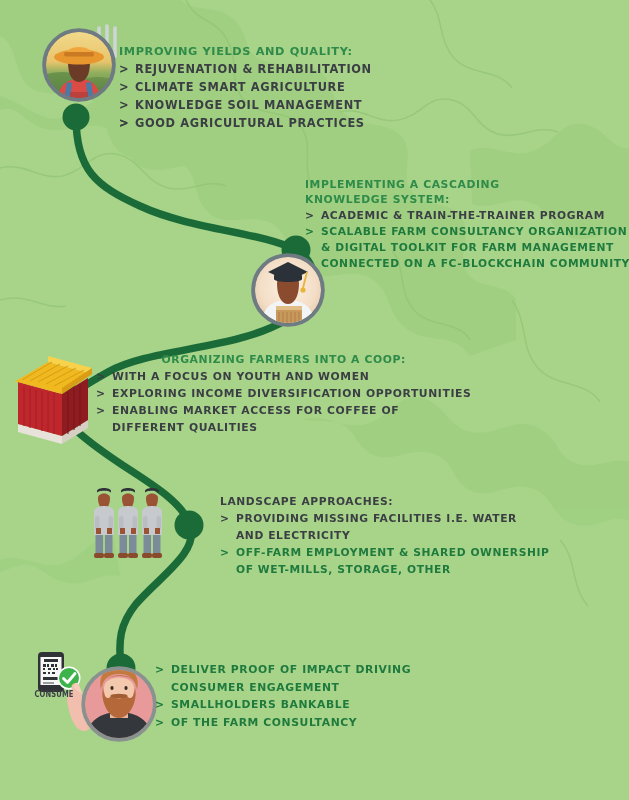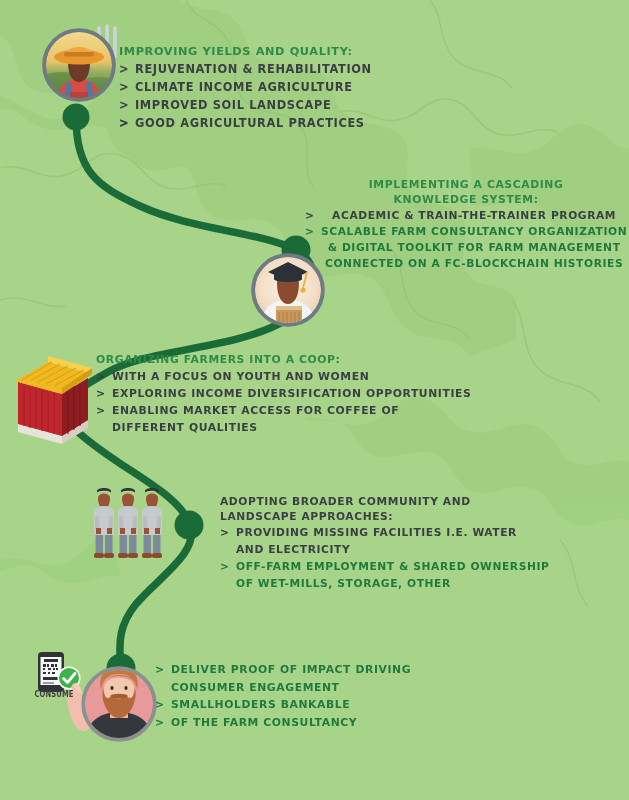--- a/index.html
+++ b/index.html
@@ -31,26 +31,26 @@
   ul.items li .chev{
     position:absolute;left:0;top:0;font-weight:700;
   }
   ul.items li.cont{padding-left:16px;}
   ul.items li.cont .chev{content:"";}
 
   #b1{left:119px;top:44px;font-size:11.3px;}
   #b1 .hd{font-size:11.3px;margin-bottom:2px;}
   #b1 ul.items li{font-size:11.4px;margin-top:2.6px;}
 
-  #b2{left:305px;top:178px;font-size:10.6px;text-align:center;}
+  #b2{left:305px;top:178px;font-size:10.6px;}
   #b2 .hd{font-size:10.8px;}
   #b2 ul.items li{font-size:10.7px;margin-top:1.6px;}
 
   #b3{left:96px;top:353px;font-size:10.7px;}
-  #b3 .hd{font-size:10.8px;margin-bottom:0;}
+  #b3 .hd{font-size:10.8px;margin-bottom:0;text-align:center;}
   #b3 ul.items li{font-size:10.8px;margin-top:2.4px;}
 
   #b4{left:220px;top:495px;font-size:10.6px;}
   #b4 .hd{font-size:10.7px;}
   #b4 ul.items li{font-size:10.7px;margin-top:2.4px;}
 
   #b5{left:155px;top:660px;font-size:10.7px;}
   #b5 ul.items li{font-size:10.8px;margin-top:3px;color:#1f7a3e;font-weight:700;}
 
   .consume-label{
@@ -346,50 +346,49 @@
         <ellipse cx="126" cy="688" rx="1.6" ry="2" fill="#3a2a20"></ellipse>
       </g>
       <circle cx="119" cy="704" r="36" fill="none" stroke="#8a9290" stroke-width="3.4"></circle>
     </g>
   </svg>
 
   <div class="block" id="b1">
     <div class="hd green">IMPROVING YIELDS AND QUALITY:</div>
     <ul class="items">
       <li class="dk"><span class="chev">&gt;</span><span>REJUVENATION &amp; REHABILITATION</span></li>
-      <li class="dk"><span class="chev">&gt;</span><span>CLIMATE INCOME AGRICULTURE</span></li>
-      <li class="dk"><span class="chev">&gt;</span><span>IMPROVED SOIL LANDSCAPE</span></li>
+      <li class="dk"><span class="chev">&gt;</span><span>CLIMATE SMART AGRICULTURE</span></li>
+      <li class="dk"><span class="chev">&gt;</span><span>KNOWLEDGE SOIL MANAGEMENT</span></li>
       <li class="dk"><span class="chev">&gt;</span></li>
       <li class="dk"><span class="chev">&gt;</span><span>GOOD AGRICULTURAL PRACTICES</span></li>
     </ul>
   </div>
 
   <div class="block" id="b2">
     <div class="hd green">IMPLEMENTING A CASCADING</div>
     <div class="hd green">KNOWLEDGE SYSTEM:</div>
     <ul class="items">
       <li class="dk"><span class="chev">&gt;</span><span>ACADEMIC &amp; TRAIN-THE-TRAINER PROGRAM</span></li>
       <li class="gr"><span class="chev">&gt;</span><span>SCALABLE FARM CONSULTANCY ORGANIZATION</span></li>
       <li class="gr cont"><span class="chev"></span><span>&amp; DIGITAL TOOLKIT FOR FARM MANAGEMENT</span></li>
-      <li class="gr cont"><span class="chev"></span><span>CONNECTED ON A FC-BLOCKCHAIN HISTORIES</span></li>
+      <li class="gr cont"><span class="chev"></span><span>CONNECTED ON A FC-BLOCKCHAIN COMMUNITY</span></li>
     </ul>
   </div>
 
   <div class="block" id="b3">
     <div class="hd green">ORGANIZING FARMERS INTO A COOP:</div>
     <ul class="items">
       <li class="dk"><span class="chev">&gt;</span><span>WITH A FOCUS ON YOUTH AND WOMEN</span></li>
       <li class="dk"><span class="chev">&gt;</span><span>EXPLORING INCOME DIVERSIFICATION OPPORTUNITIES</span></li>
       <li class="dk"><span class="chev">&gt;</span><span>ENABLING MARKET ACCESS FOR COFFEE OF</span></li>
       <li class="dk cont"><span class="chev"></span><span>DIFFERENT QUALITIES</span></li>
     </ul>
   </div>
 
   <div class="block" id="b4">
-    <div class="hd dark">ADOPTING BROADER COMMUNITY AND</div>
     <div class="hd dark">LANDSCAPE APPROACHES:</div>
     <ul class="items">
       <li class="dk"><span class="chev">&gt;</span><span>PROVIDING MISSING FACILITIES I.E. WATER</span></li>
       <li class="dk cont"><span class="chev"></span><span>AND ELECTRICITY</span></li>
       <li class="gr"><span class="chev">&gt;</span><span>OFF-FARM EMPLOYMENT &amp; SHARED OWNERSHIP</span></li>
       <li class="gr cont"><span class="chev"></span><span>OF WET-MILLS, STORAGE, OTHER</span></li>
     </ul>
   </div>
 
   <div class="block" id="b5">

